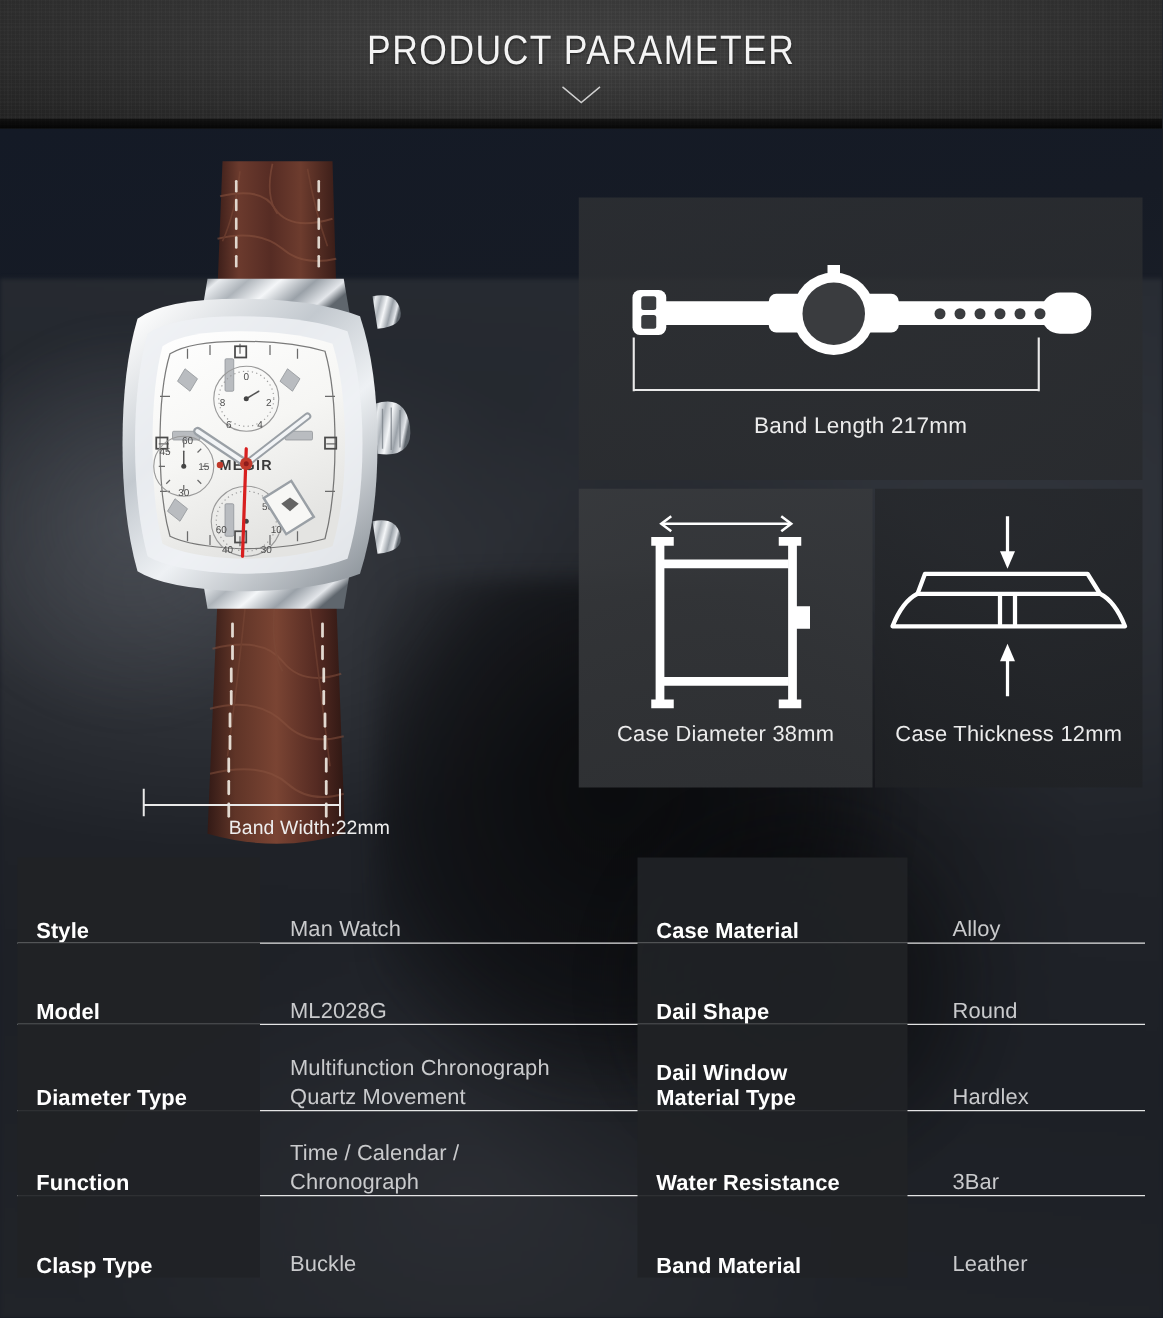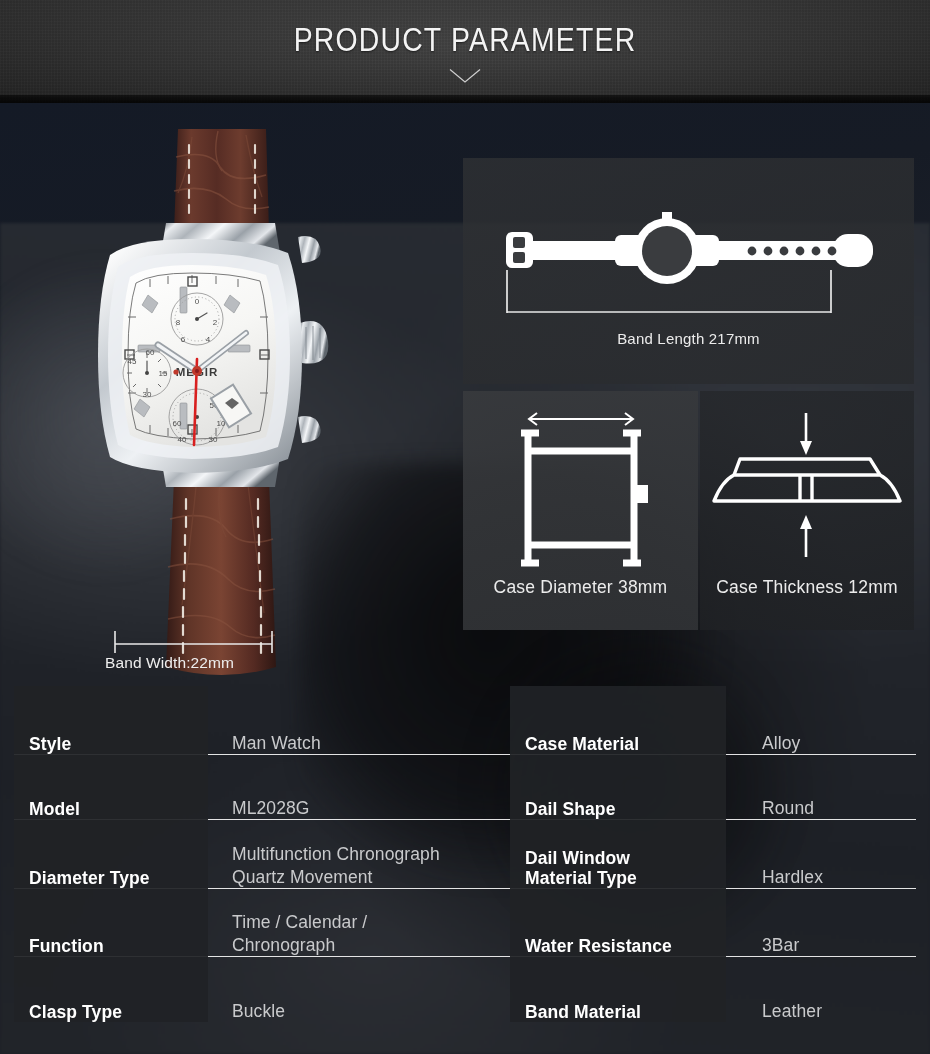--- a/index.html
+++ b/index.html
@@ -92,28 +92,28 @@
   }
   .panel-thick {
     position:absolute; left:700px; top:288px; width:214px; height:239px;
     background:linear-gradient(160deg, rgba(36,38,41,.72) 0%, rgba(31,33,36,.78) 100%);
   }
   .panel-cap {
     position:absolute; left:0; width:100%;
     text-align:center; color:#ececec; font-size:17.5px; font-weight:400;
     letter-spacing:.2px; white-space:nowrap;
   }
-  .cap-band  { top:172px; font-size:15px; }
+  .cap-band  { top:172px; font-size:18px; }
   .cap-diam  { top:186px; }
   .cap-thick { top:186px; }
 
   
   .bandwidth { position:absolute; left:105px; top:524px; width:290px; height:70px; }
   .bandwidth-label {
-    position:absolute; left:0; top:27px; width:285px; 
+    position:absolute; left:0; top:27px; width:285px; text-align:center;
     color:#eeeeee; font-size:15.5px; letter-spacing:.1px; white-space:nowrap;
   }
 
   
   .table { position:absolute; left:0; top:686px; width:930px; height:340px; }
   .trow { position:absolute; left:0; width:930px; }
   .trow .divider {
     position:absolute; left:14px; top:0; width:902px; height:1px;
     background:rgba(255,255,255,.88);
   }

